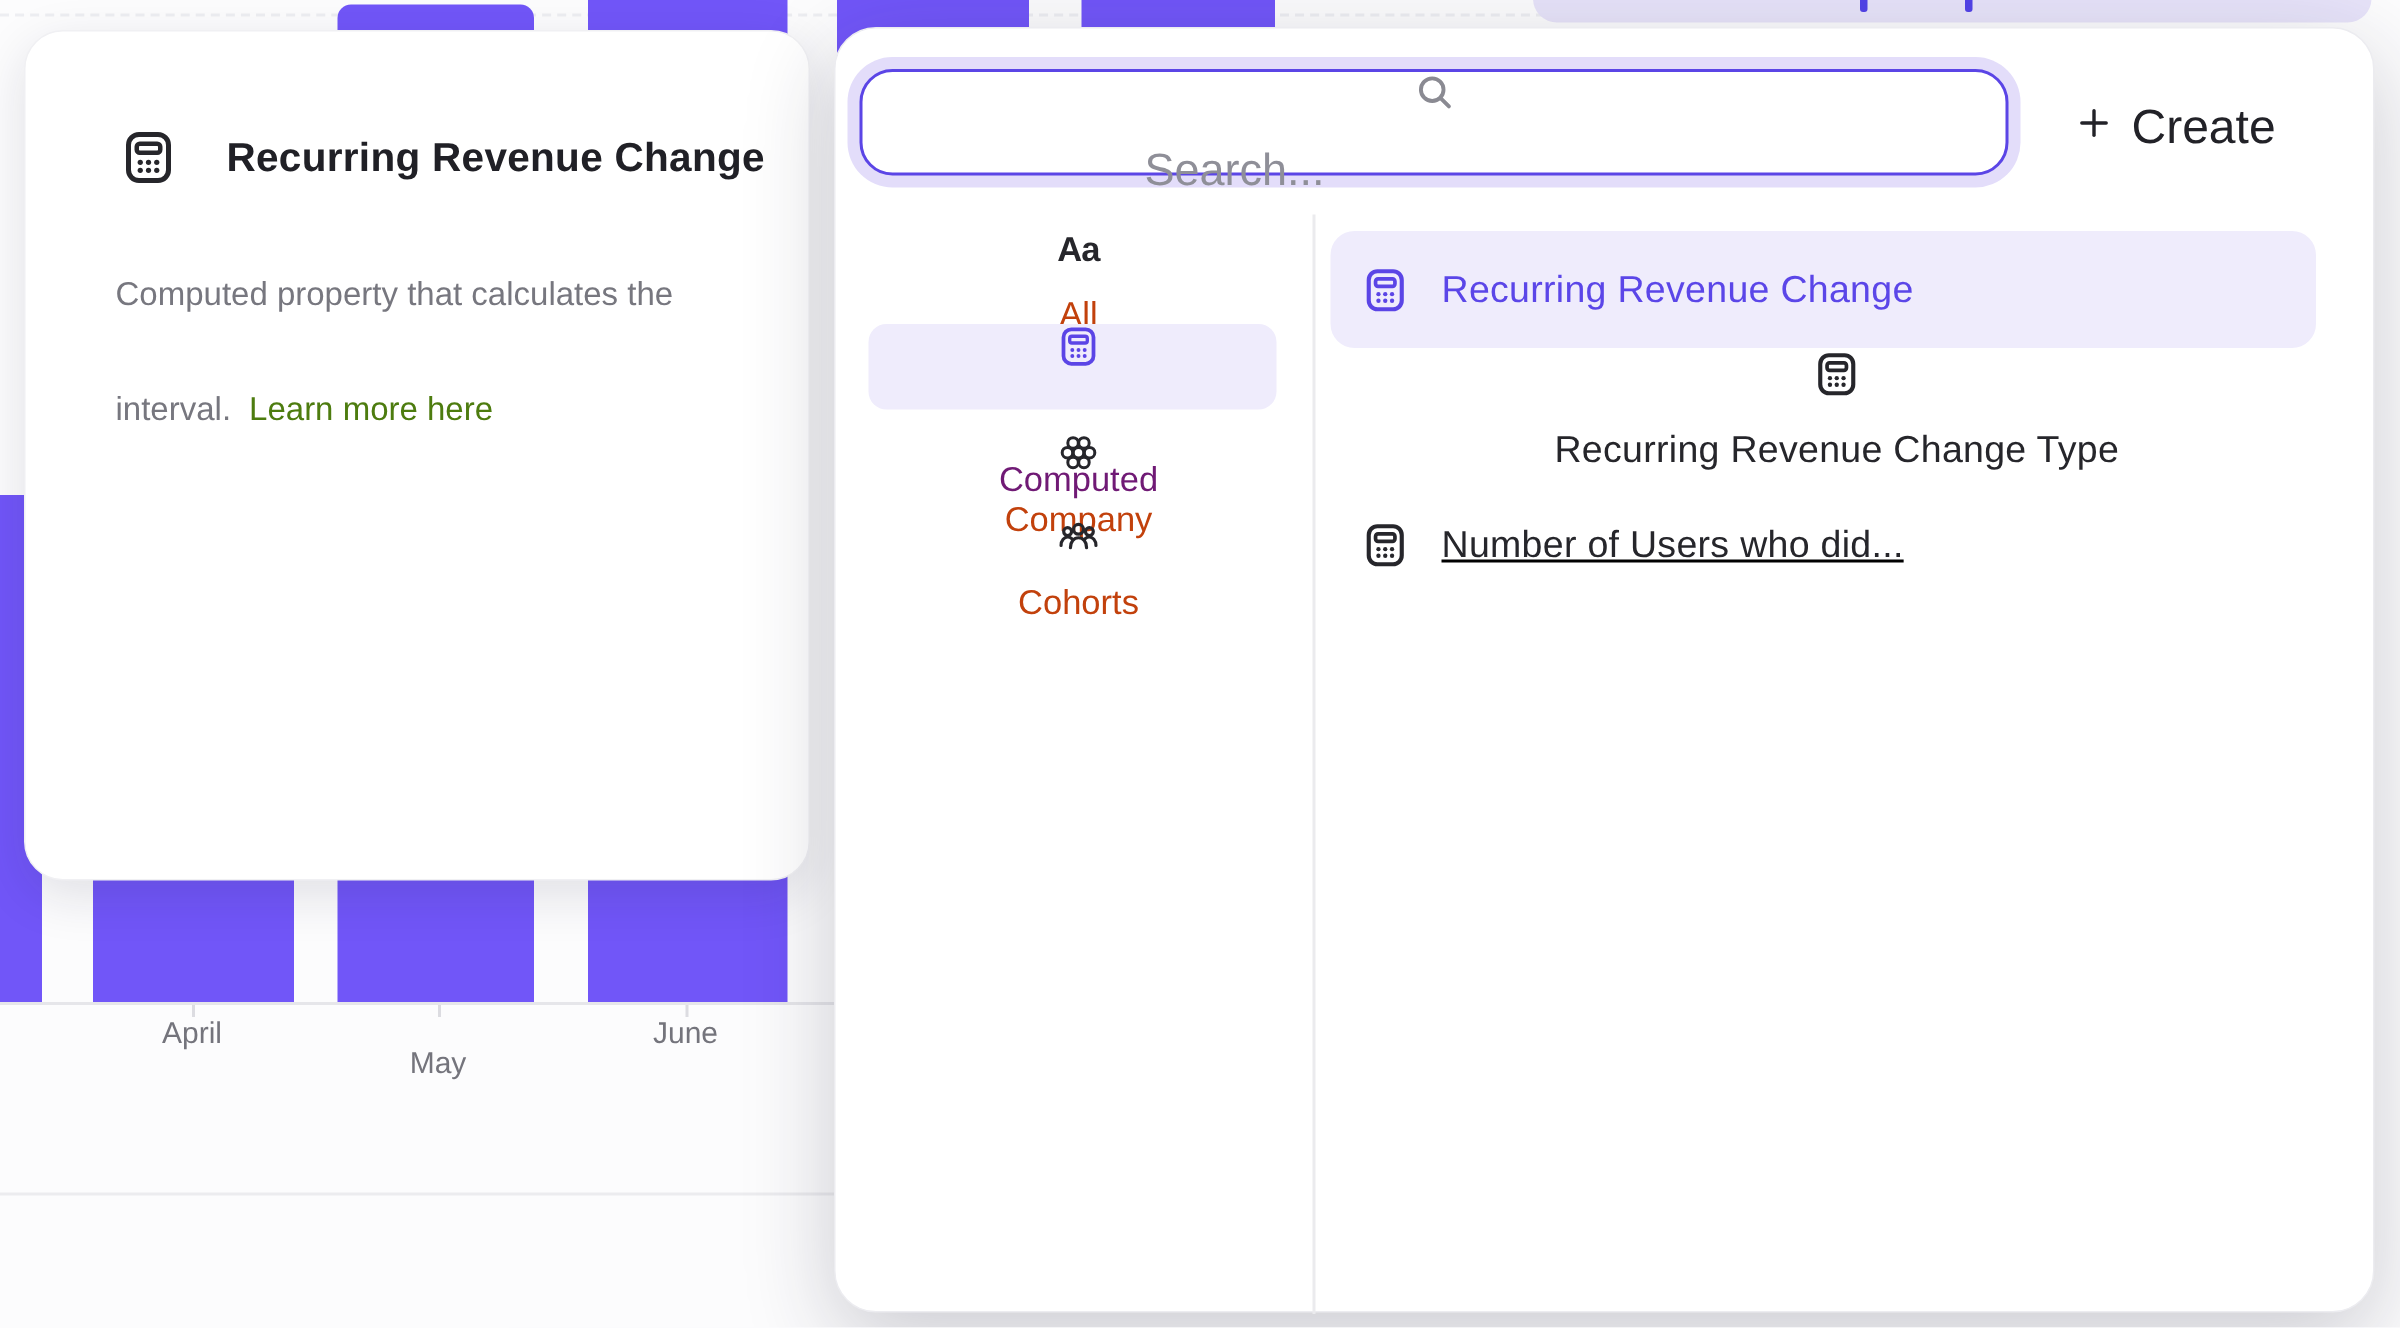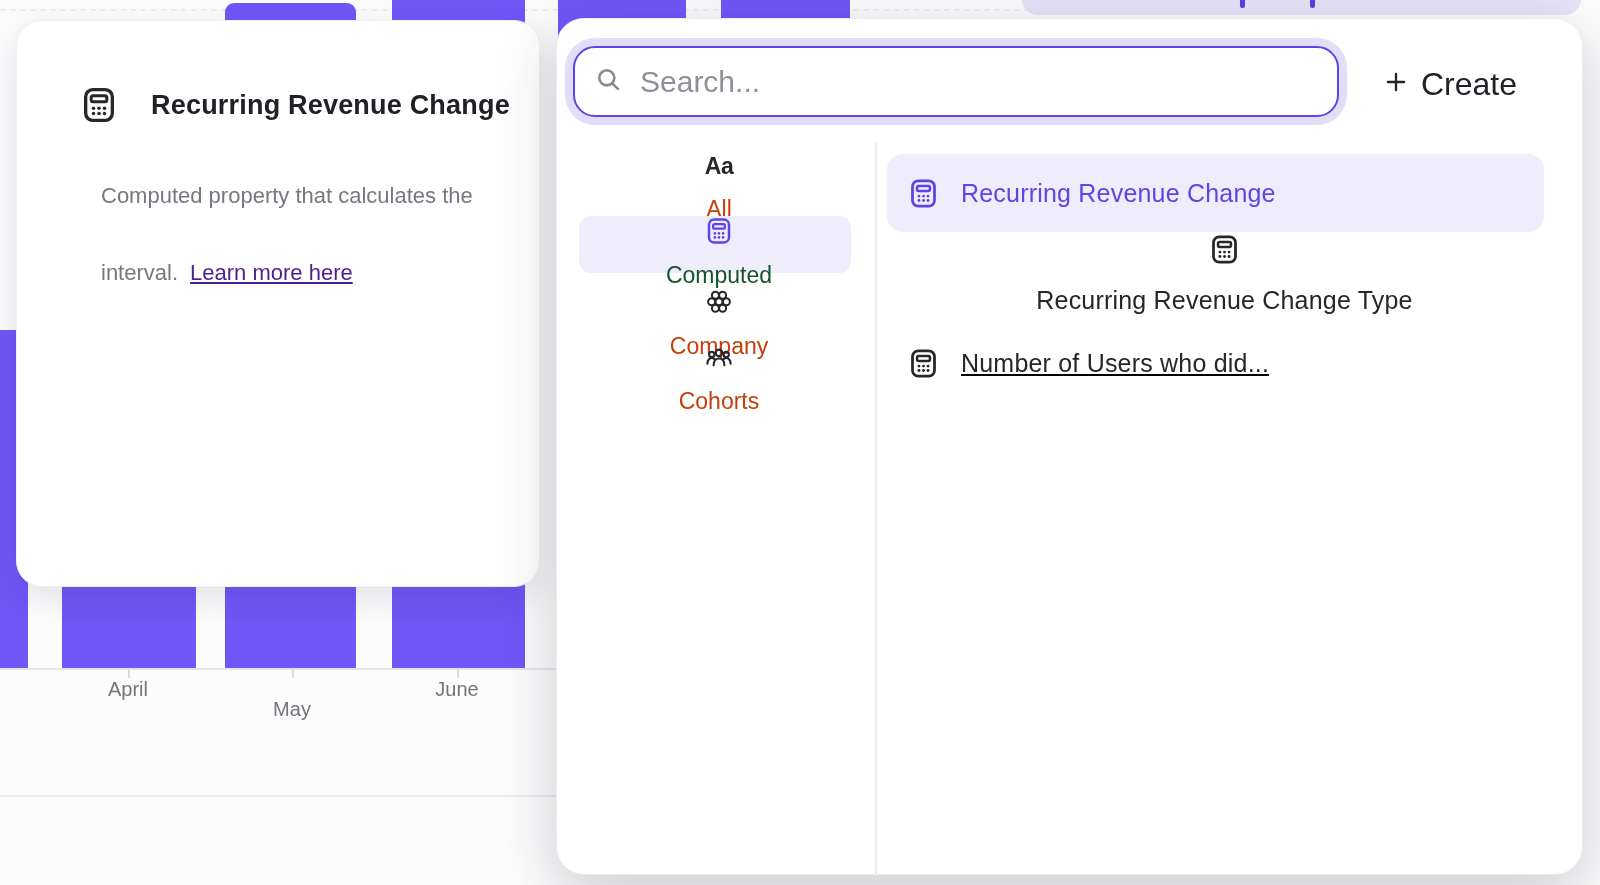--- a/index.html
+++ b/index.html
@@ -21,47 +21,47 @@
         border-radius:16px;}
   .descender{position:absolute;top:0;width:5px;height:8px;background:#5243e8;border-radius:0 0 2px 2px;}
 
   
   .card{position:absolute;left:16px;top:20px;width:524px;height:567px;background:#ffffff;
         border:1px solid #f0f0f3;border-radius:26px;box-shadow:0 10px 34px rgba(25,25,55,.12);}
   .card-icon{position:absolute;left:62px;top:64px;width:40px;height:40px;color:#26262b;}
   .card-title{position:absolute;left:134px;top:69px;font-size:27px;font-weight:700;color:#202026;
               letter-spacing:.2px;}
   .card-desc{position:absolute;left:60px;top:156px;width:452px;font-size:22px;line-height:38.5px;
-             color:#77777f;margin-left:24px;}
-  .card-link{color:#4c1d95;text-decoration:underline;margin-left:12px;cursor:pointer;}
+             color:#77777f;}
+  .card-link{color:#4d7c0f;margin-left:12px;cursor:pointer;}
 
   
   .panel{position:absolute;left:556px;top:18px;width:1027px;height:857px;background:#ffffff;
          border:1px solid #ececf0;border-radius:28px;box-shadow:0 18px 60px rgba(30,30,55,.22);}
   .search-box{position:absolute;left:16px;top:27px;width:766px;height:71px;background:#fff;
               border:2px solid #5b45e6;border-radius:22px;box-shadow:0 0 0 8px #e3ddfa;
-              display:flex;align-items:center;padding:0 20px;gap:16px;}
+              display:flex;align-items:center;padding:0 20px;gap:16px;flex-direction:column;}
   .search-box svg{flex:0 0 auto;color:#8a8a92;}
   .search-input{border:none;outline:none;flex:1;font-size:30px;color:#3a3a41;background:transparent;}
   .search-input::placeholder{color:#8f8f98;}
   .create-btn{position:absolute;left:812px;top:34px;height:62px;display:flex;align-items:center;
               gap:12px;padding:0 14px;font-size:32px;font-weight:500;color:#222228;cursor:pointer;
               background:none;border:none;}
   .create-btn svg{color:#222228;}
   .v-divider{position:absolute;left:318px;top:124px;width:1.5px;height:733px;background:#ebebee;}
 
   .cat-col{position:absolute;left:0;top:134px;width:318px;}
   .cat-row{position:absolute;left:22px;width:272px;height:57px;border-radius:12px;
            display:flex;align-items:center;padding-left:8px;gap:16px;cursor:pointer;flex-direction:column;}
   .cat-row.active{background:#efecfc;}
   .cat-row .icon-box{width:34px;height:34px;display:flex;align-items:center;justify-content:center;
                      color:#26262b;}
   .cat-row.active .icon-box{color:#5b45e6;}
   .cat-row .cat-label{font-size:23px;color:#c2410c;}
-  .cat-row.active .cat-label{color:#14532d;font-weight:500;}
+  .cat-row.active .cat-label{color:#701a75;font-weight:500;margin-top:44px;}
   .aa-glyph{font-size:23px;font-weight:600;color:#26262b;letter-spacing:-.5px;}
 
   .res-col{position:absolute;left:330px;top:135px;width:657px;}
   .res-row{position:absolute;left:0;width:657px;height:78px;border-radius:16px;
            display:flex;align-items:center;padding-left:18px;gap:20px;cursor:pointer;}
   .res-row.active{background:#efecfc;}
   .res-row .icon-box{width:36px;height:36px;display:flex;align-items:center;justify-content:center;
                      color:#26262b;}
   .res-row.active .icon-box{color:#5b45e6;}
   .res-row .res-label{font-size:25px;color:#26262b;letter-spacing:.2px;}

